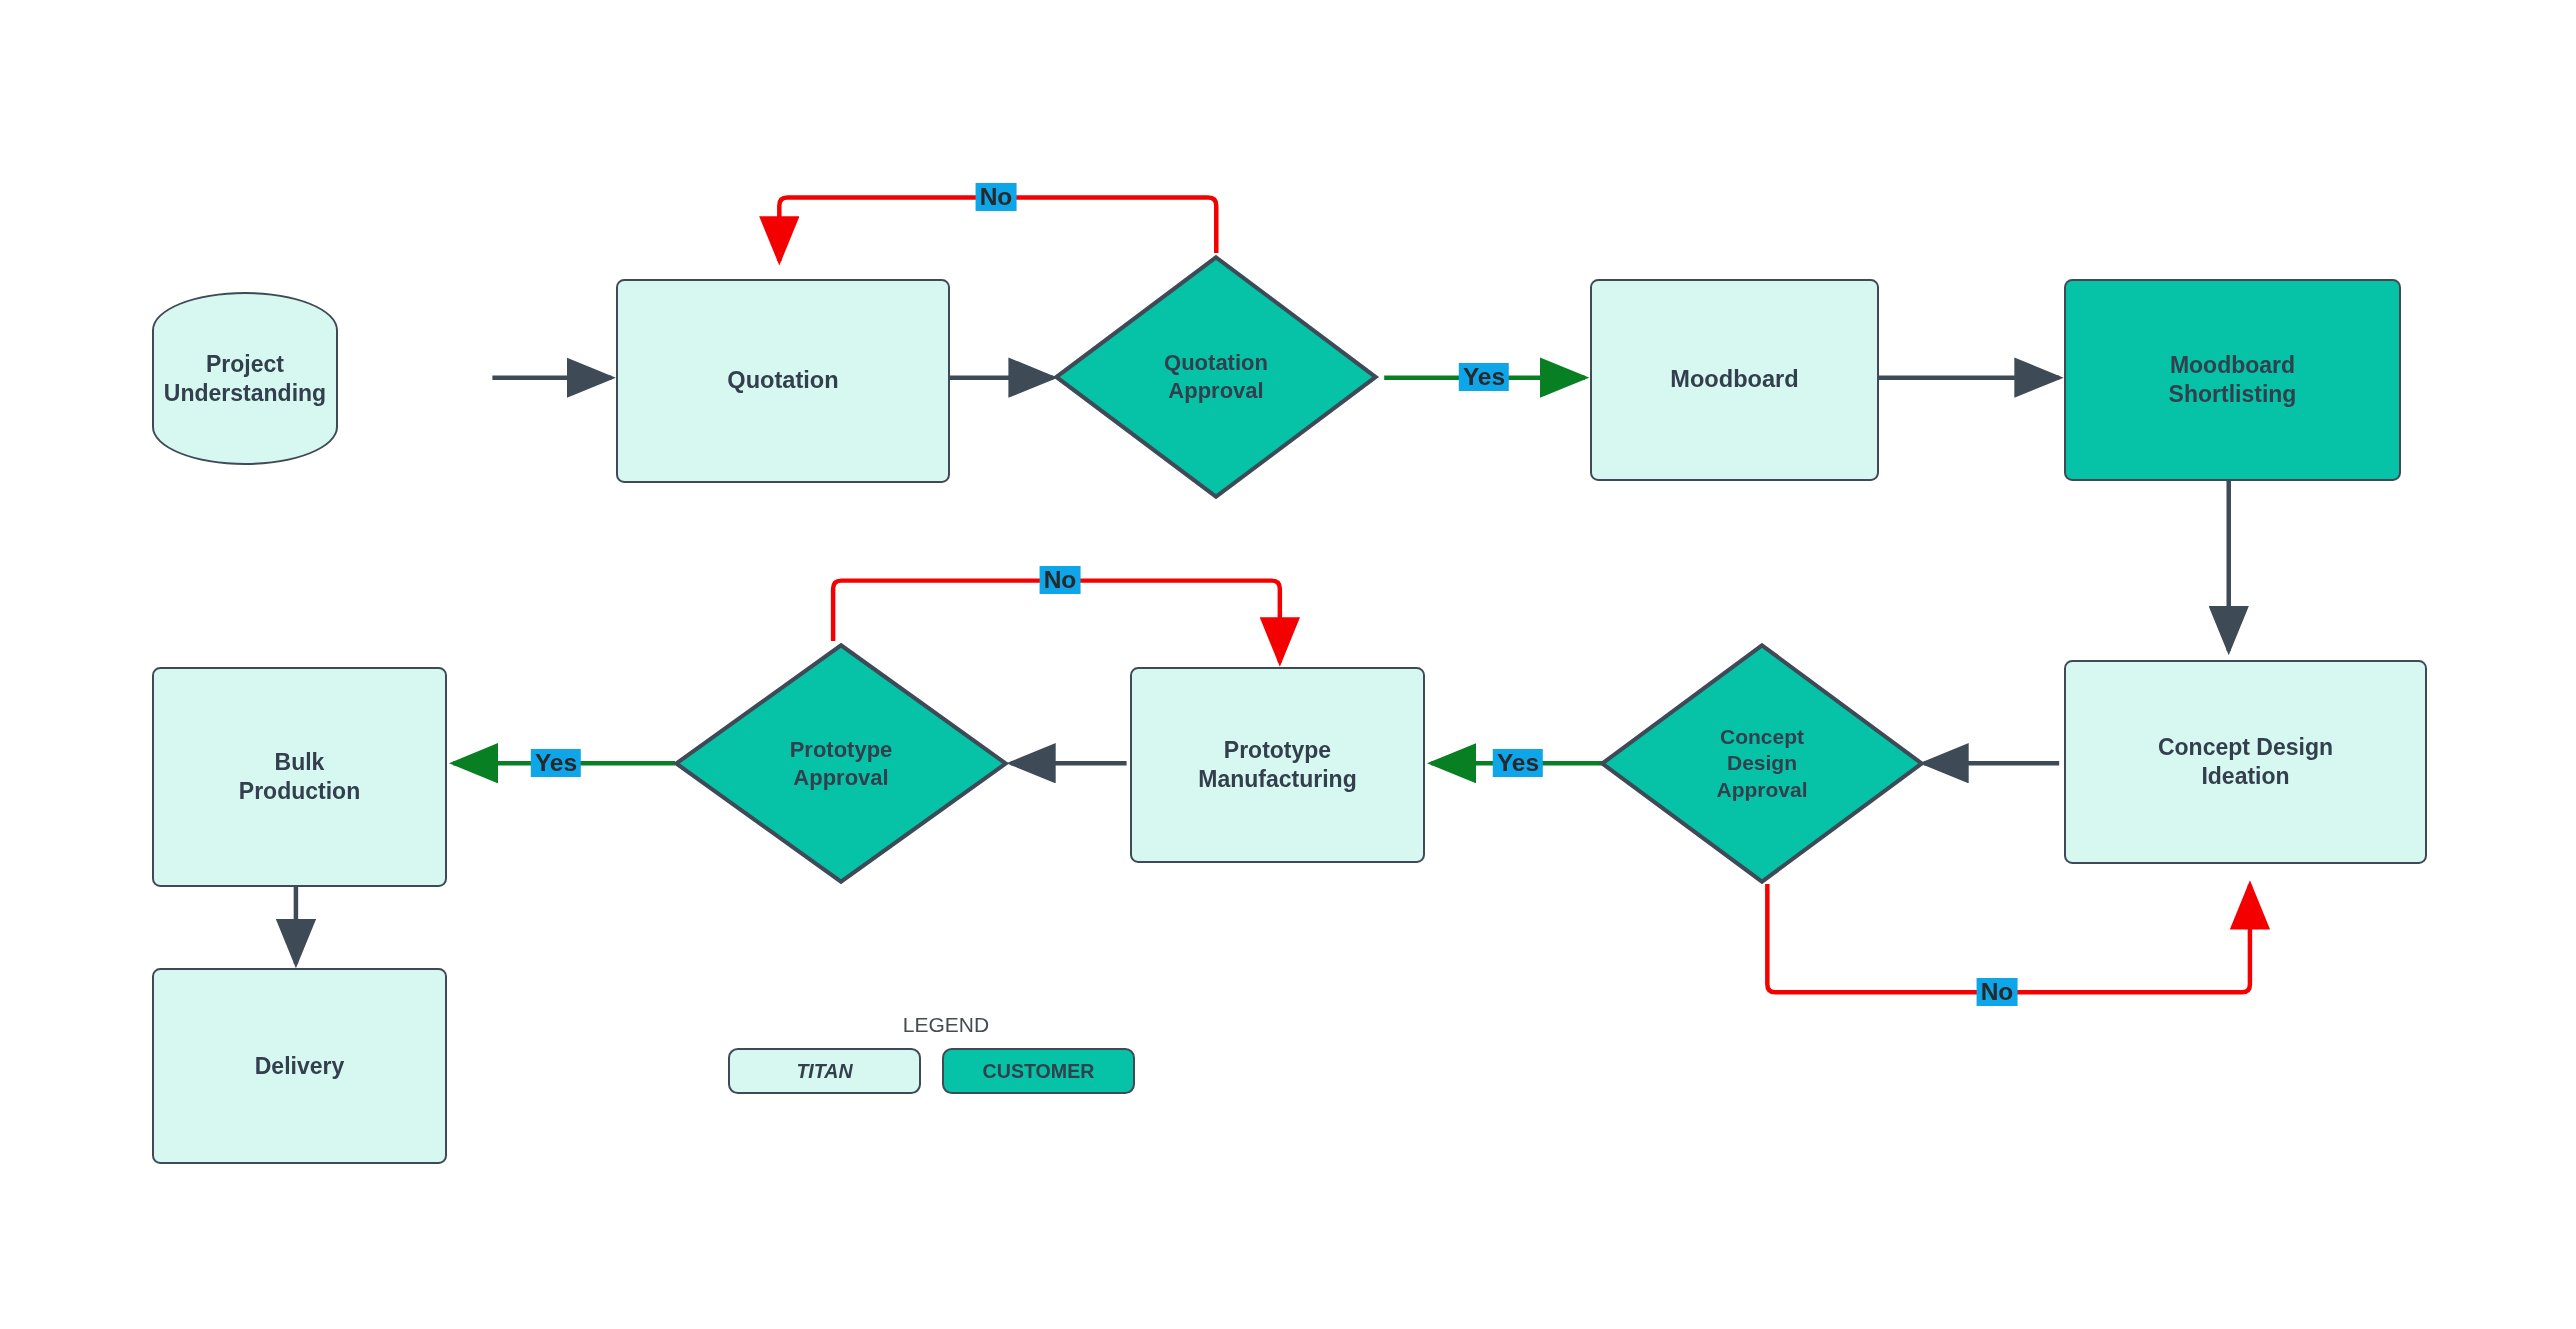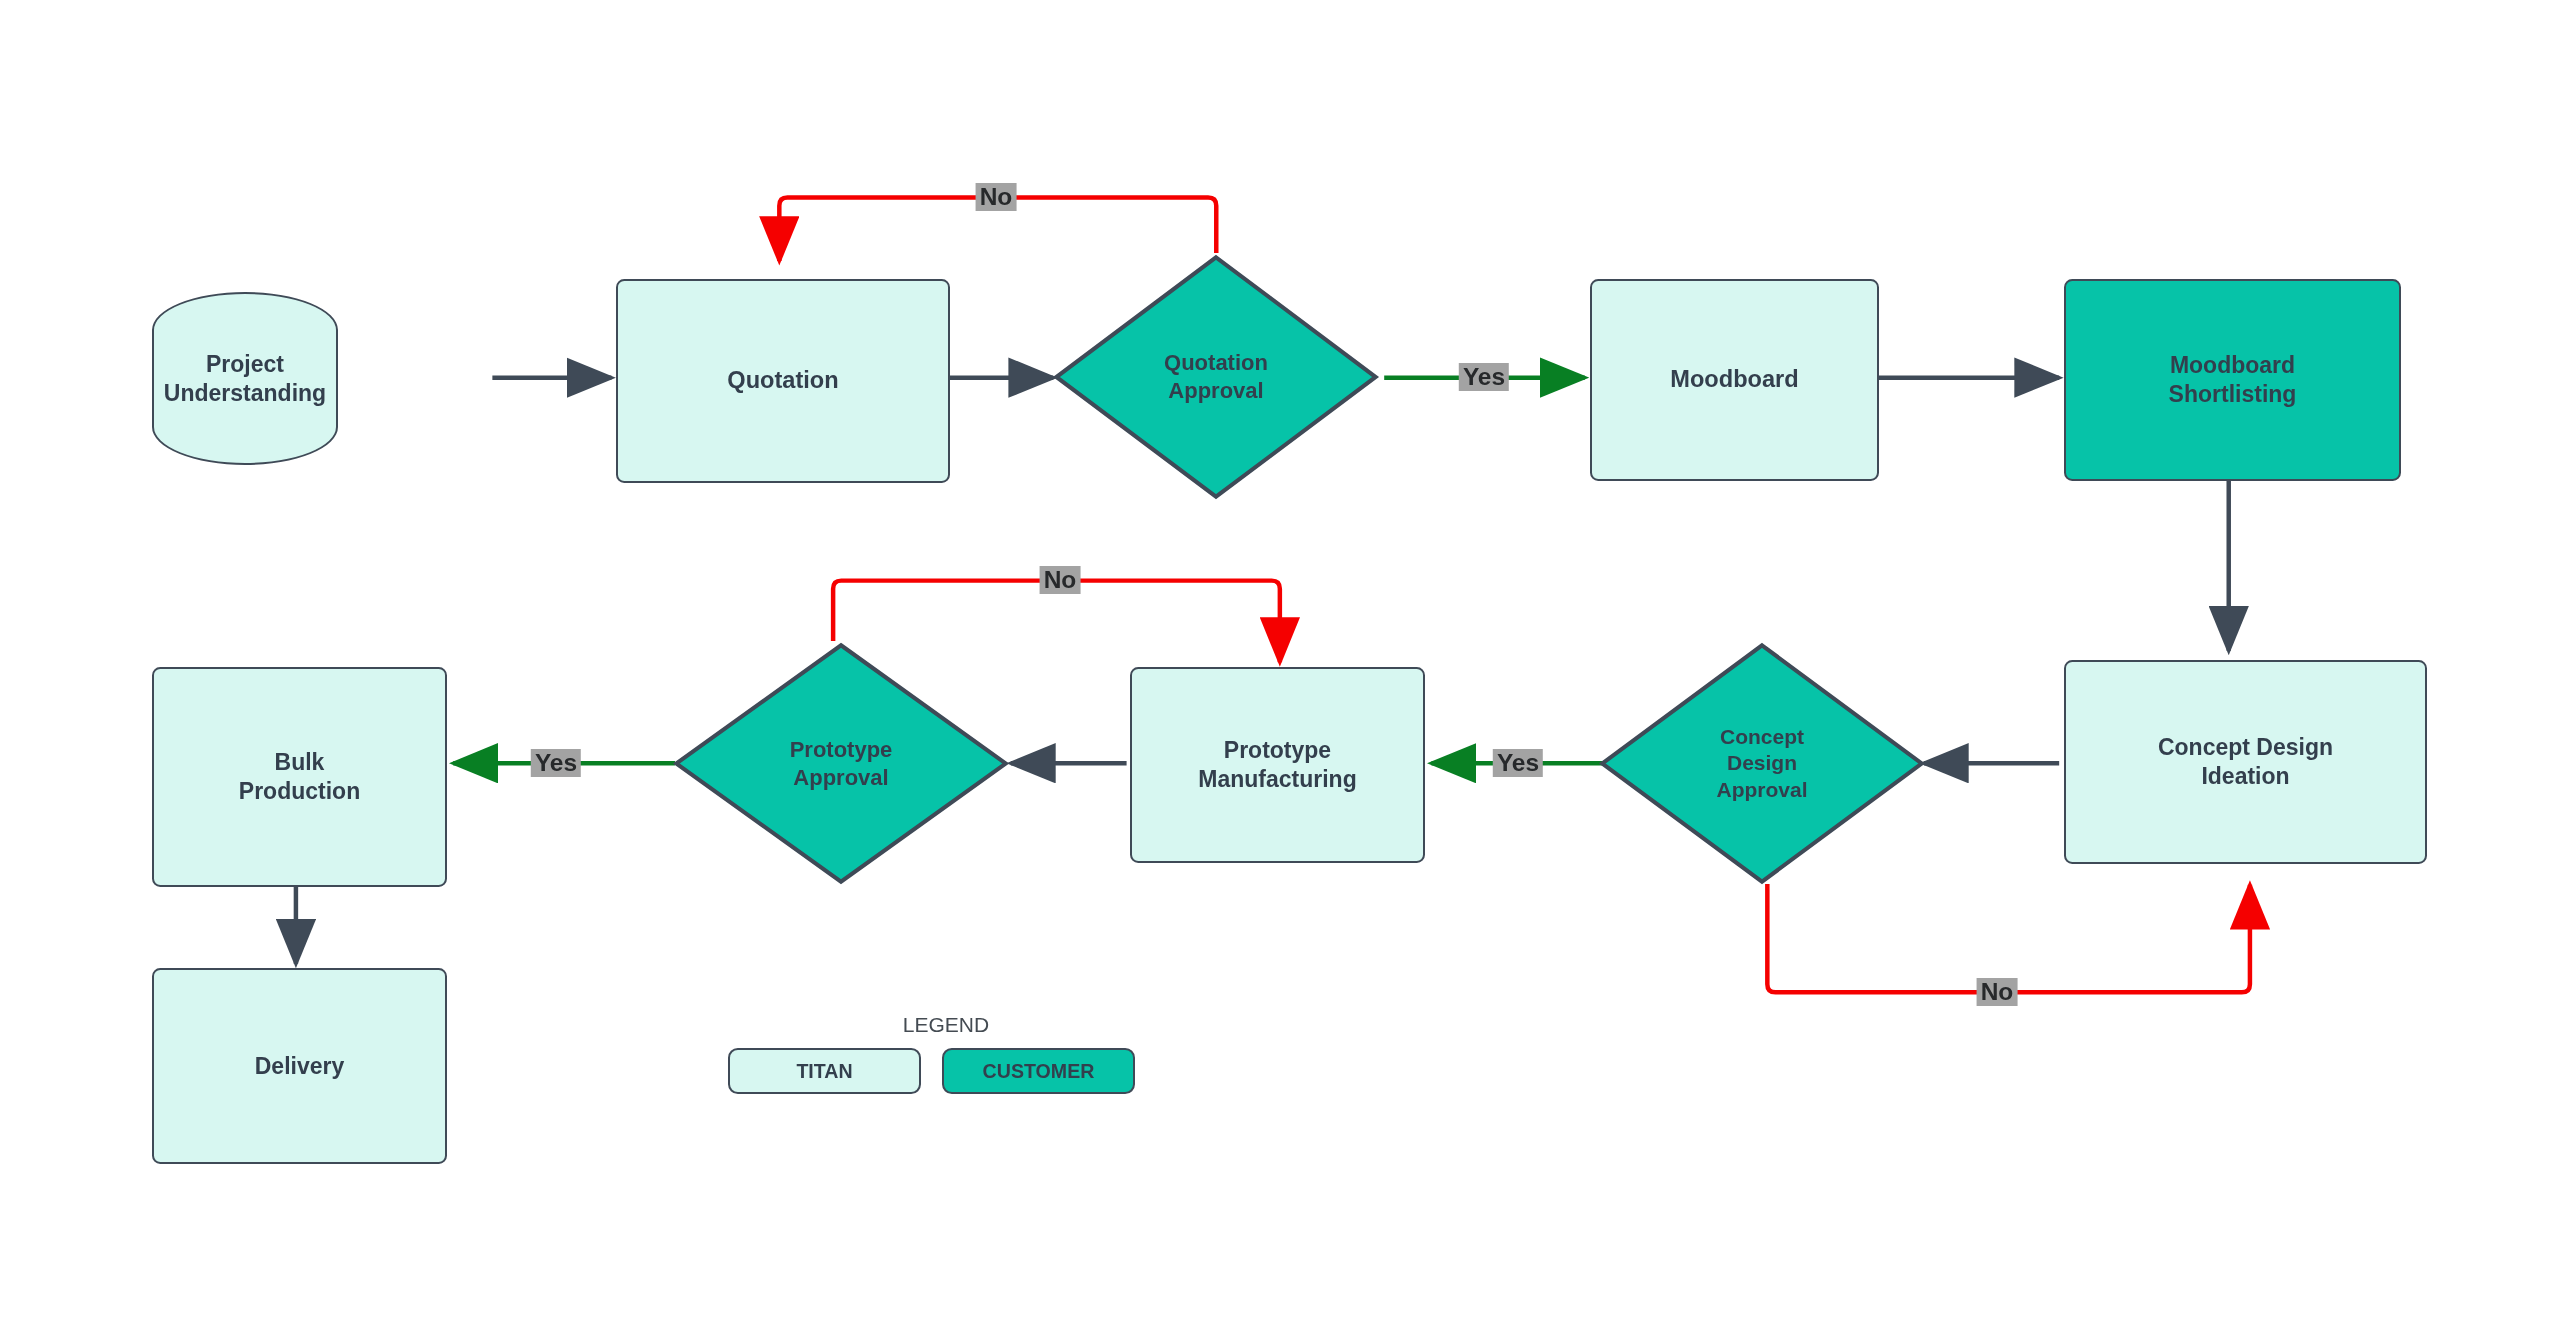--- a/index.html
+++ b/index.html
@@ -72,21 +72,21 @@
     color: #333f4d;
     font-weight: bold;
     line-height: 1.26;
     white-space: pre-line;
   }
   .edge-label {
     position: absolute;
     z-index: 3;
     color: #27292b;
     font-weight: bold;
-    background: #a3a3a3;
+    background: #0ea5e9;
     padding: 0 4.1px;
     white-space: nowrap;
     transform: translate(-50%, -50%);
   }
   .legend-title {
     position: absolute;
     z-index: 3;
     color: #444b52;
     font-weight: normal;
     white-space: nowrap;
@@ -225,21 +225,21 @@
   <div class="edge-label" style="left:1060px; top:580px; font-size:24.5px;">No</div>
 
   <div class="edge-label" style="left:1518px; top:763px; font-size:24.5px;">Yes</div>
 
   <div class="edge-label" style="left:1997px; top:992px; font-size:24.5px;">No</div>
 
   <div class="edge-label" style="left:556px; top:763px; font-size:24.5px;">Yes</div>
 
   <div class="legend-title" style="left:946px; top:1013px; font-size:21px;">LEGEND</div>
 
-  <div class="legend-box titan" style="left:728px; top:1048px; width:193px; height:46px; font-size:19.6px;">
+  <div class="legend-box titan" style="left:728px; top:1048px; width:193px; height:46px; font-size:19.6px;font-style:italic;">
     <span>TITAN</span>
   </div>
 
   <div class="legend-box customer" style="left:942px; top:1048px; width:193px; height:46px; font-size:19.6px;">
     <span>CUSTOMER</span>
   </div>
 
 </div>
 
 

